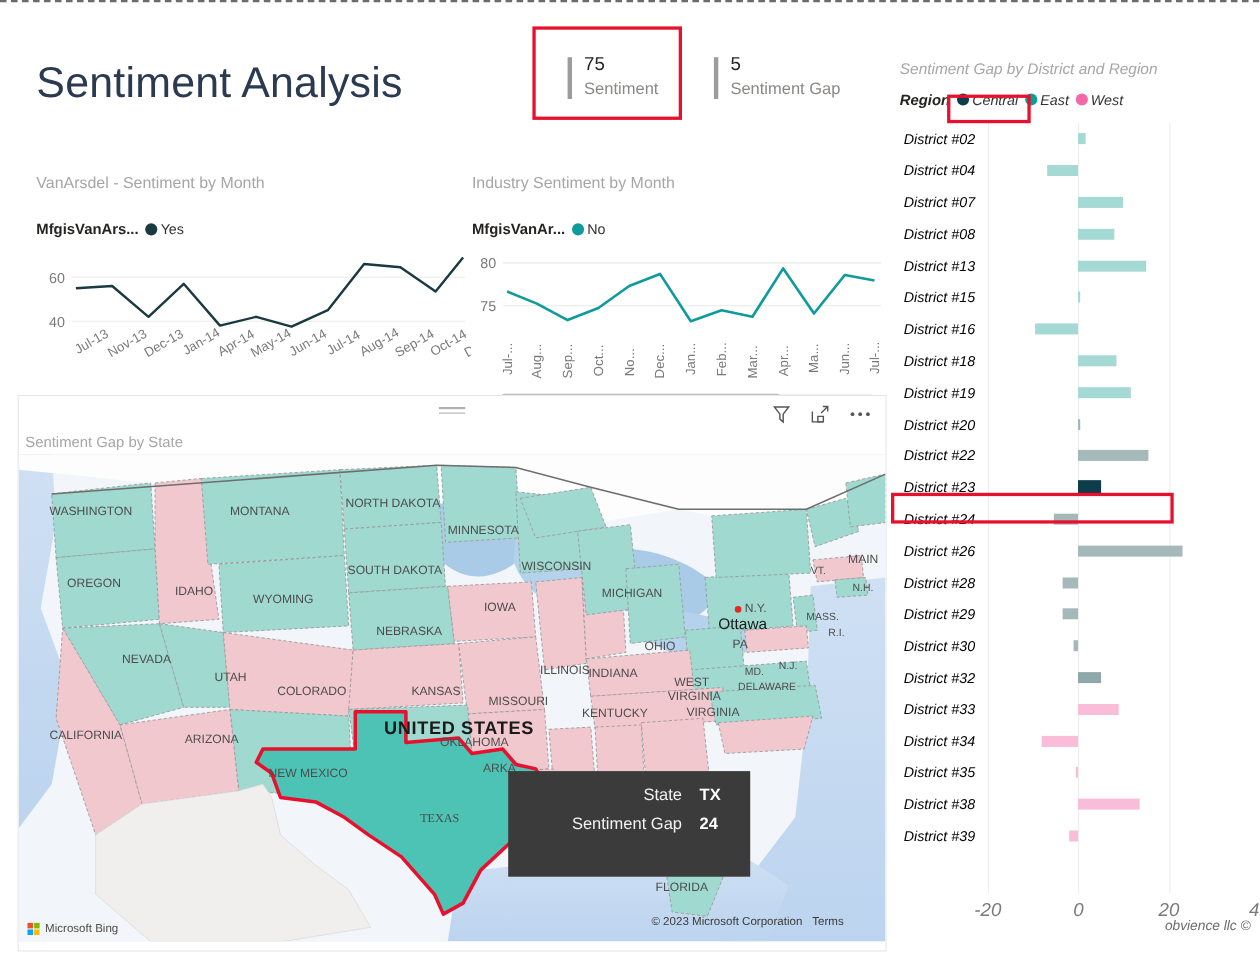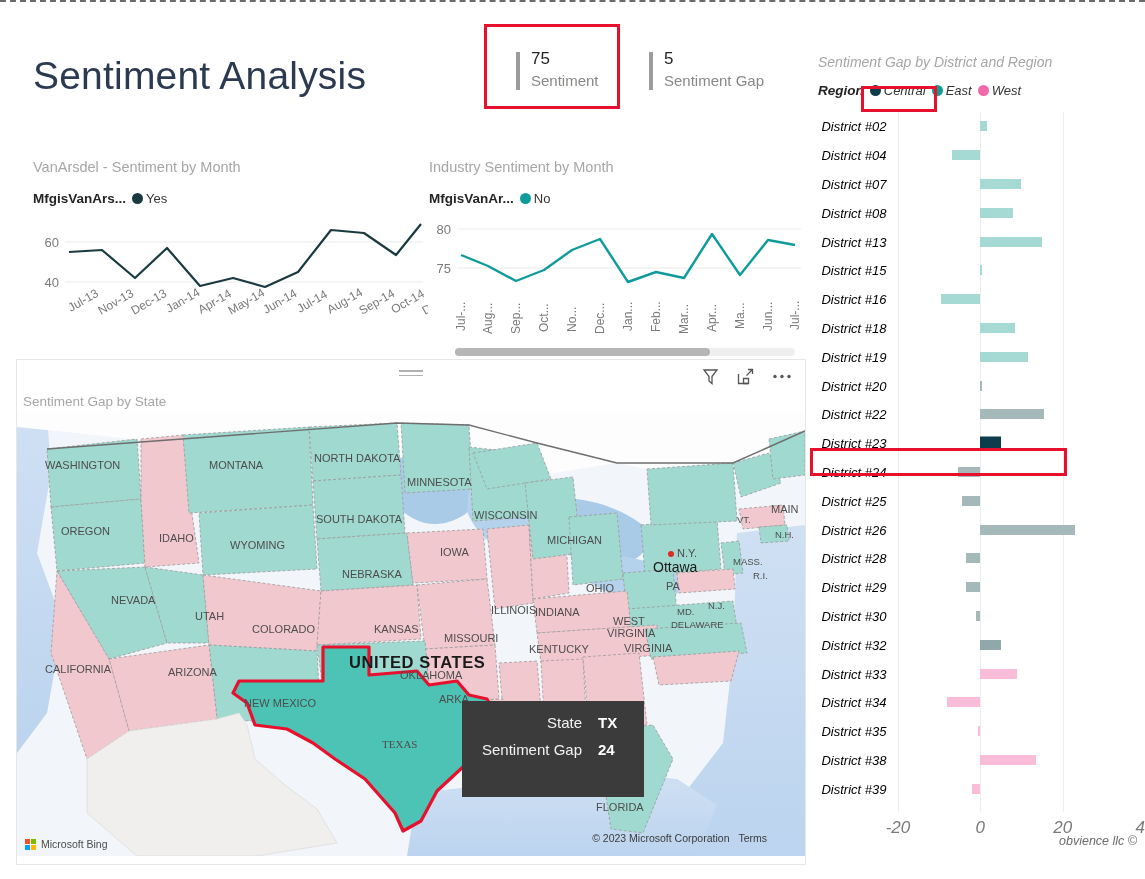--- a/index.html
+++ b/index.html
@@ -44,21 +44,21 @@
   .legend-row { display: flex; align-items: center; gap: 6px; white-space: nowrap; }
   .legend-title { font-size: 13.5px; color: #252423; font-weight: bold; }
   .legend-item { display: inline-flex; align-items: center; gap: 3px; }
   .legend-dot { width: 11px; height: 11px; border-radius: 50%; display: inline-block; }
   .legend-text { font-size: 13px; color: #333; }
 
   
   .linechart { position: absolute; }
   #chart-vanarsdel { left: 33px; top: 157px; width: 395px; height: 190px; }
   #chart-industry  { left: 429px; top: 157px; width: 378px; height: 200px; }
-  .lc-legend { margin-top: 16px; }
+  .lc-legend { margin-top: 26px; }
   .lc-plot { position: relative; margin-top: 10px; }
   .lc-plot svg { display: block; }
   .ytick { font-size: 13px; fill: #7a7a7a; font-family: "Liberation Sans", sans-serif; }
   .xtick-rot {
     font-size: 12px; fill: #7a7a7a; font-family: "Liberation Sans", sans-serif;
   }
   .gridline { stroke: #eaeaea; stroke-width: 1; }
   .scrollbar-track {
     position: absolute; left: 26px; bottom: 0; width: 340px; height: 8px;
     background: #efefef; border-radius: 4px;
@@ -109,21 +109,21 @@
   }
   #bing-logo .tiles { display: grid; grid-template-columns: 5px 5px; grid-gap: 1px; }
   #bing-logo .tiles i { display: block; width: 5px; height: 5px; }
   #bing-text { font-size: 10.5px; color: #4d4d4d; }
   #map-attrib {
     position: absolute; right: 38px; bottom: 12px;
     font-size: 10.5px; color: #3a3a3a; white-space: nowrap;
   }
   #map-terms { color: #3a3a3a; text-decoration: none; margin-left: 6px; }
   #map-tooltip {
-    position: absolute; left: 462px; top: 699px; width: 182px; height: 96px;
+    position: absolute; left: 462px; top: 699px; width: 220px; height: 96px;
     background: #3b3b3b; color: #fff; padding: 13px 16px 0 0;
     font-size: 15px; z-index: 30;
   }
   #map-tooltip .ttrow {
     display: flex; justify-content: flex-end; align-items: baseline; margin-bottom: 10px;
   }
   #map-tooltip .ttlbl { color: #f2f2f2; margin-right: 16px; }
   #map-tooltip .ttval { font-weight: bold; min-width: 30px; text-align: left; }
 
   
@@ -586,26 +586,20 @@
               <div class="bar-rect" style="left: 82.3333px; width: 20.5833px; background: rgb(13, 60, 75); height: 13px;"></div>
             </div>
           </div>
           <div class="bar-row">
             <div class="bar-cat">District #24</div>
             <div class="bar-area">
               <div class="bar-rect" style="left: 59.6917px; width: 22.6417px; background: rgb(165, 185, 187);"></div>
             </div>
           </div>
           <div class="bar-row">
-            <div class="bar-cat">District #25</div>
-            <div class="bar-area">
-              <div class="bar-rect" style="left: 63.8083px; width: 18.525px; background: rgb(165, 185, 187);"></div>
-            </div>
-          </div>
-          <div class="bar-row">
             <div class="bar-cat">District #26</div>
             <div class="bar-area">
               <div class="bar-rect" style="left: 82.3333px; width: 94.6833px; background: rgb(165, 185, 187);"></div>
             </div>
           </div>
           <div class="bar-row">
             <div class="bar-cat">District #28</div>
             <div class="bar-area">
               <div class="bar-rect" style="left: 67.925px; width: 14.4083px; background: rgb(165, 185, 187);"></div>
             </div>

